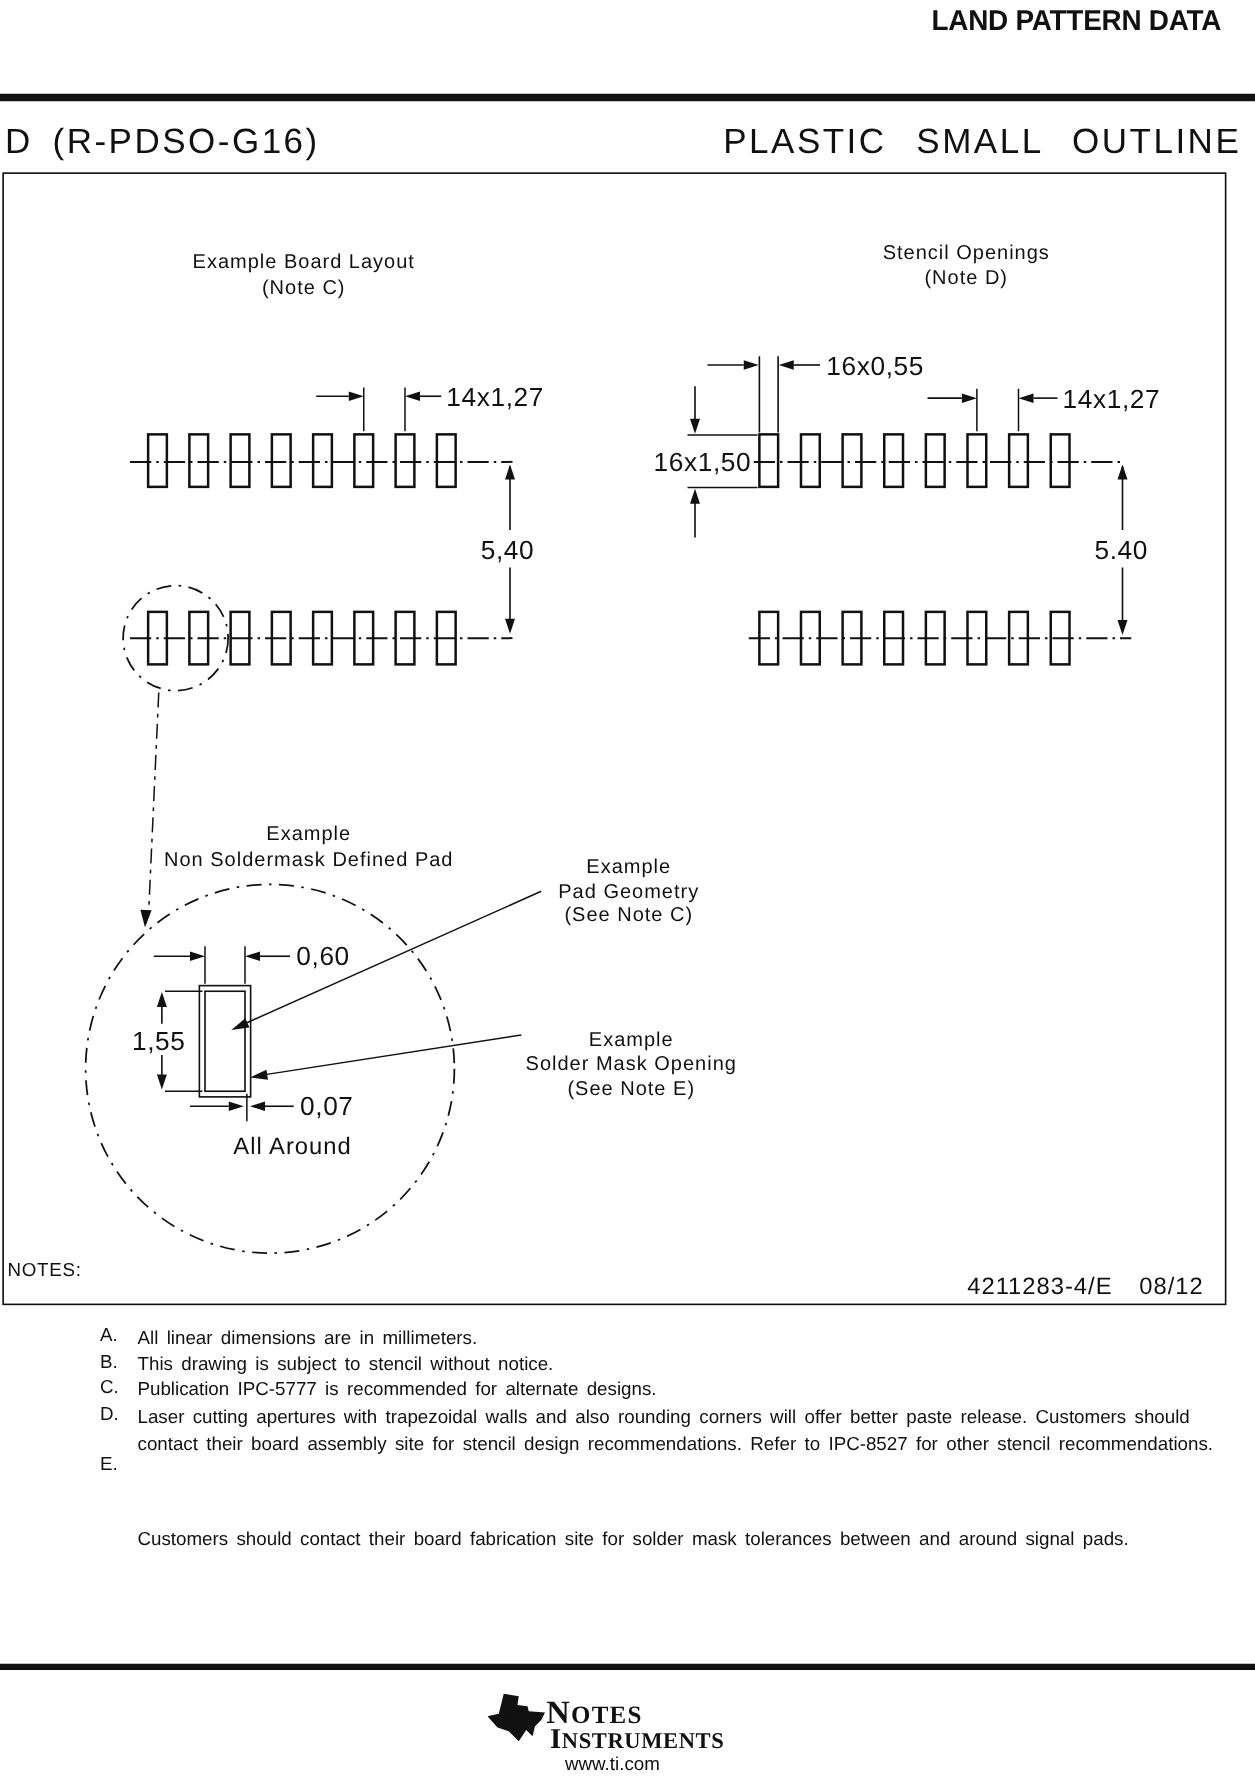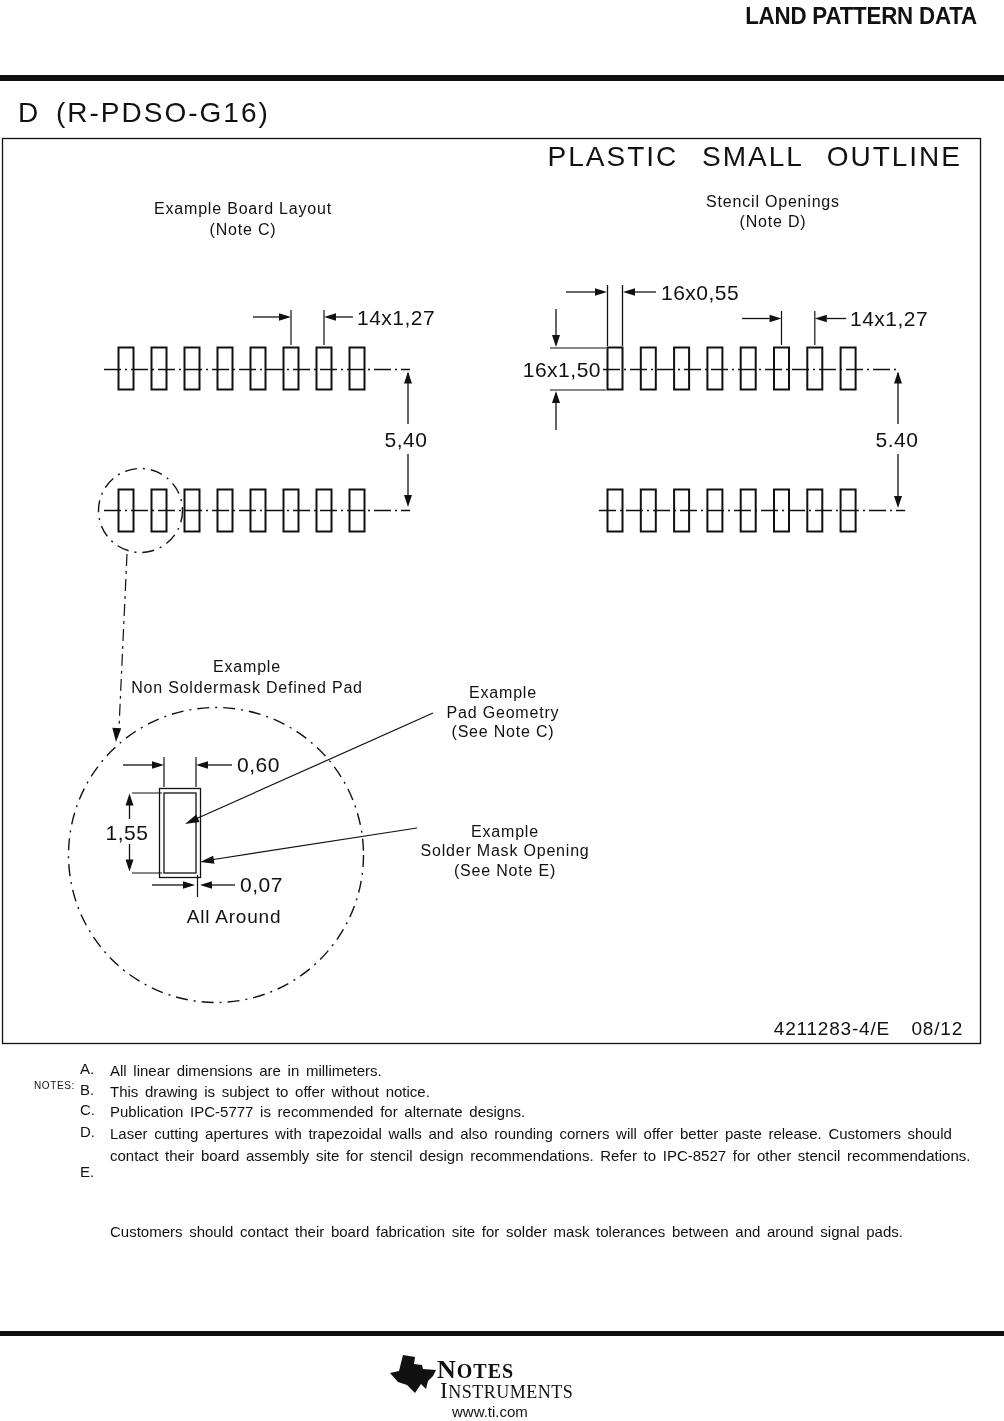--- a/index.html
+++ b/index.html
@@ -6,45 +6,45 @@
   body{width:1004px;height:1421px;position:relative;color:#111;
        font-family:"Liberation Sans",sans-serif;}
   .abs{position:absolute;}
   
   .hdr-title{top:3px;right:27px;font-size:23px;font-weight:700;letter-spacing:-0.2px;
              transform:scaleX(0.97);transform-origin:right;}
   .rule{left:0;width:1004px;background:#111;}
   .rule-top{top:75px;height:6px;}
   .rule-bottom{top:1331px;height:5px;}
   .pkg-line{top:97px;font-size:28px;letter-spacing:2px;font-weight:400;}
-  .pkg-code{left:18px;word-spacing:6px;}
-  .pkg-type{right:42px;word-spacing:14px;margin-top:44px;}
+  .pkg-code{left:4px;word-spacing:6px;}
+  .pkg-type{right:11px;word-spacing:14px;}
   
   svg{position:absolute;left:0;top:0;}
   svg text{font-family:"Liberation Sans",sans-serif;fill:#111;letter-spacing:0.8px;}
   .t16{font-size:16px;}
   .t19{font-size:19px;}
   .t21{font-size:21px;letter-spacing:0.5px;}
   .mid{text-anchor:middle;}
   .end{text-anchor:end;}
   .ln{stroke:#111;fill:none;stroke-width:1.3px;}
   .pad{stroke:#111;fill:none;stroke-width:2px;}
   .cl{stroke:#111;fill:none;stroke-width:1.6px;stroke-dasharray:17 4 2 4;}
   .thin{stroke:#111;fill:none;stroke-width:1.2px;}
   .ah{fill:#111;stroke:none;}
   .dashcirc{stroke:#111;fill:none;stroke-width:1.4px;stroke-dasharray:12 6 2 6;}
   
-  .notes-hd{left:6px;top:1080px;font-size:10px;letter-spacing:0.6px;margin-left:28px;}
+  .notes-hd{left:6px;top:1008px;font-size:15px;letter-spacing:0.6px;}
   .note-letter{left:80px;font-size:15px;}
   .note-text{left:110px;font-size:15px;word-spacing:2.5px;width:888px;line-height:21.5px;}
   
   .logo-block{left:390px;top:1353px;width:220px;height:68px;}
   .brand1{left:47px;top:2px;font-family:"Liberation Serif",serif;font-weight:700;
           font-size:20px;letter-spacing:1px;}
-  .brand2{left:50px;top:25px;font-family:"Liberation Serif",serif;font-weight:400;
+  .brand2{left:50px;top:25px;font-family:"Liberation Serif",serif;font-weight:700;
           font-size:18px;letter-spacing:0.5px;}
   .brand1::first-letter{font-size:26px;}
   .brand2::first-letter{font-size:23px;}
   .url{left:62px;top:50px;font-size:15px;font-weight:400;}
 </style>
 </head>
 <body>
 
 <div class="abs hdr-title">LAND PATTERN DATA</div>
 <div class="abs rule rule-top"></div>
@@ -218,21 +218,21 @@
   </g>
 
   <text x="890" y="1035" class="t19 end">4211283-4/E</text>
   <text x="963" y="1035" class="t19 end">08/12</text>
 </svg>
 
 <div class="abs notes-hd">NOTES:</div>
 <div class="abs note-letter" style="top:1060px">A.</div>
 <div class="abs note-text" style="top:1060px">All linear dimensions are in millimeters.</div>
 <div class="abs note-letter" style="top:1081px">B.</div>
-<div class="abs note-text" style="top:1081px">This drawing is subject to offer without notice.</div>
+<div class="abs note-text" style="top:1081px">This drawing is subject to stencil without notice.</div>
 <div class="abs note-letter" style="top:1101px">C.</div>
 <div class="abs note-text" style="top:1101px">Publication IPC-5777 is recommended for alternate designs.</div>
 <div class="abs note-letter" style="top:1123px">D.</div>
 <div class="abs note-text" style="top:1123px">Laser cutting apertures with trapezoidal walls and also rounding corners will offer better paste release.  Customers should contact their board assembly site for stencil design recommendations. Refer to IPC-8527 for other stencil recommendations.</div>
 <div class="abs note-letter" style="top:1163px">E.</div>
 <div class="abs note-text" style="top:1221px">Customers should contact their board fabrication site for solder mask tolerances between and around signal pads.</div>
 
 <div class="abs rule rule-bottom"></div>
 <div class="abs logo-block">
   <svg width="46" height="40" viewBox="0 0 46 40" style="position:absolute;left:0;top:1px">

